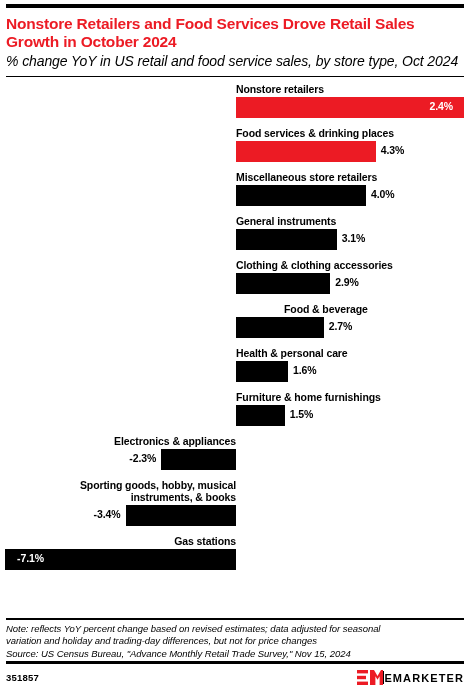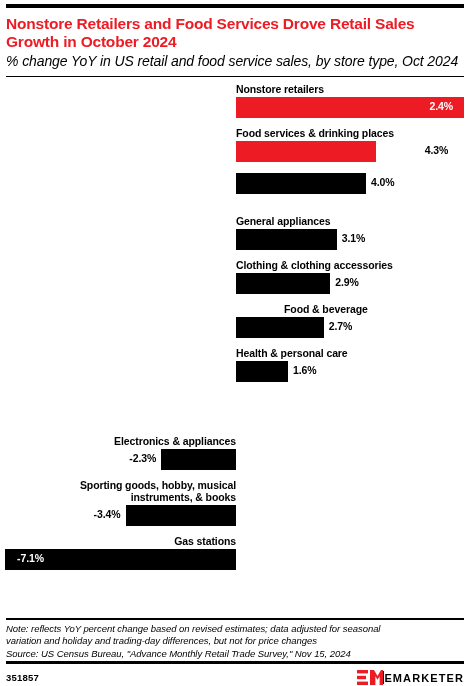--- a/index.html
+++ b/index.html
@@ -96,31 +96,32 @@
         <div class="cat-label pos" style="margin-left: 230px;">Nonstore retailers</div>
         <div class="barrow">
           <div class="bar red" style="width: 227.5px; left: 230px;"></div>
           <div class="vlabel inside-right" style="left: 423.5px;">2.4%</div>
         </div>
       </div>
       <div class="group" style="top: 44px;">
         <div class="cat-label pos" style="margin-left: 230px;">Food services &amp; drinking places</div>
         <div class="barrow">
           <div class="bar red" style="width: 139.75px; left: 230px;"></div>
-          <div class="vlabel outside-right" style="left: 374.75px; margin-left: 44px;">4.3%</div>
+          <div class="vlabel outside-right" style="left: 374.75px;">4.3%</div>
         </div>
       </div>
       <div class="group" style="top: 88px;">
+        <div class="cat-label pos" style="margin-left: 230px;">Miscellaneous store retailers</div>
         <div class="barrow">
           <div class="bar black" style="width: 130px; left: 230px;"></div>
           <div class="vlabel outside-right" style="left: 365px;">4.0%</div>
         </div>
       </div>
       <div class="group" style="top: 132px;">
-        <div class="cat-label pos" style="margin-left: 230px;">General appliances</div>
+        <div class="cat-label pos" style="margin-left: 230px;">General instruments</div>
         <div class="barrow">
           <div class="bar black" style="width: 100.75px; left: 230px;"></div>
           <div class="vlabel outside-right" style="left: 335.75px;">3.1%</div>
         </div>
       </div>
       <div class="group" style="top: 176px;">
         <div class="cat-label pos" style="margin-left: 230px;">Clothing &amp; clothing accessories</div>
         <div class="barrow">
           <div class="bar black" style="width: 94.25px; left: 230px;"></div>
           <div class="vlabel outside-right" style="left: 329.25px;">2.9%</div>
@@ -131,20 +132,27 @@
         <div class="barrow">
           <div class="bar black" style="width: 87.75px; left: 230px;"></div>
           <div class="vlabel outside-right" style="left: 322.75px;">2.7%</div>
         </div>
       </div>
       <div class="group" style="top: 264px;">
         <div class="cat-label pos" style="margin-left: 230px;">Health &amp; personal care</div>
         <div class="barrow">
           <div class="bar black" style="width: 52px; left: 230px;"></div>
           <div class="vlabel outside-right" style="left: 287px;">1.6%</div>
+        </div>
+      </div>
+      <div class="group" style="top: 308px;">
+        <div class="cat-label pos" style="margin-left: 230px;">Furniture &amp; home furnishings</div>
+        <div class="barrow">
+          <div class="bar black" style="width: 48.75px; left: 230px;"></div>
+          <div class="vlabel outside-right" style="left: 283.75px;">1.5%</div>
         </div>
       </div>
       <div class="group" style="top: 352px;">
         <div class="cat-label neg" style="width: 230px;">
           <div>Electronics &amp; appliances</div>
         </div>
         <div class="barrow">
           <div class="bar black" style="width: 74.75px; left: 155.25px;"></div>
           <div class="vlabel outside-left" style="left: 115.25px; width: 35px;">-2.3%</div>
         </div>

